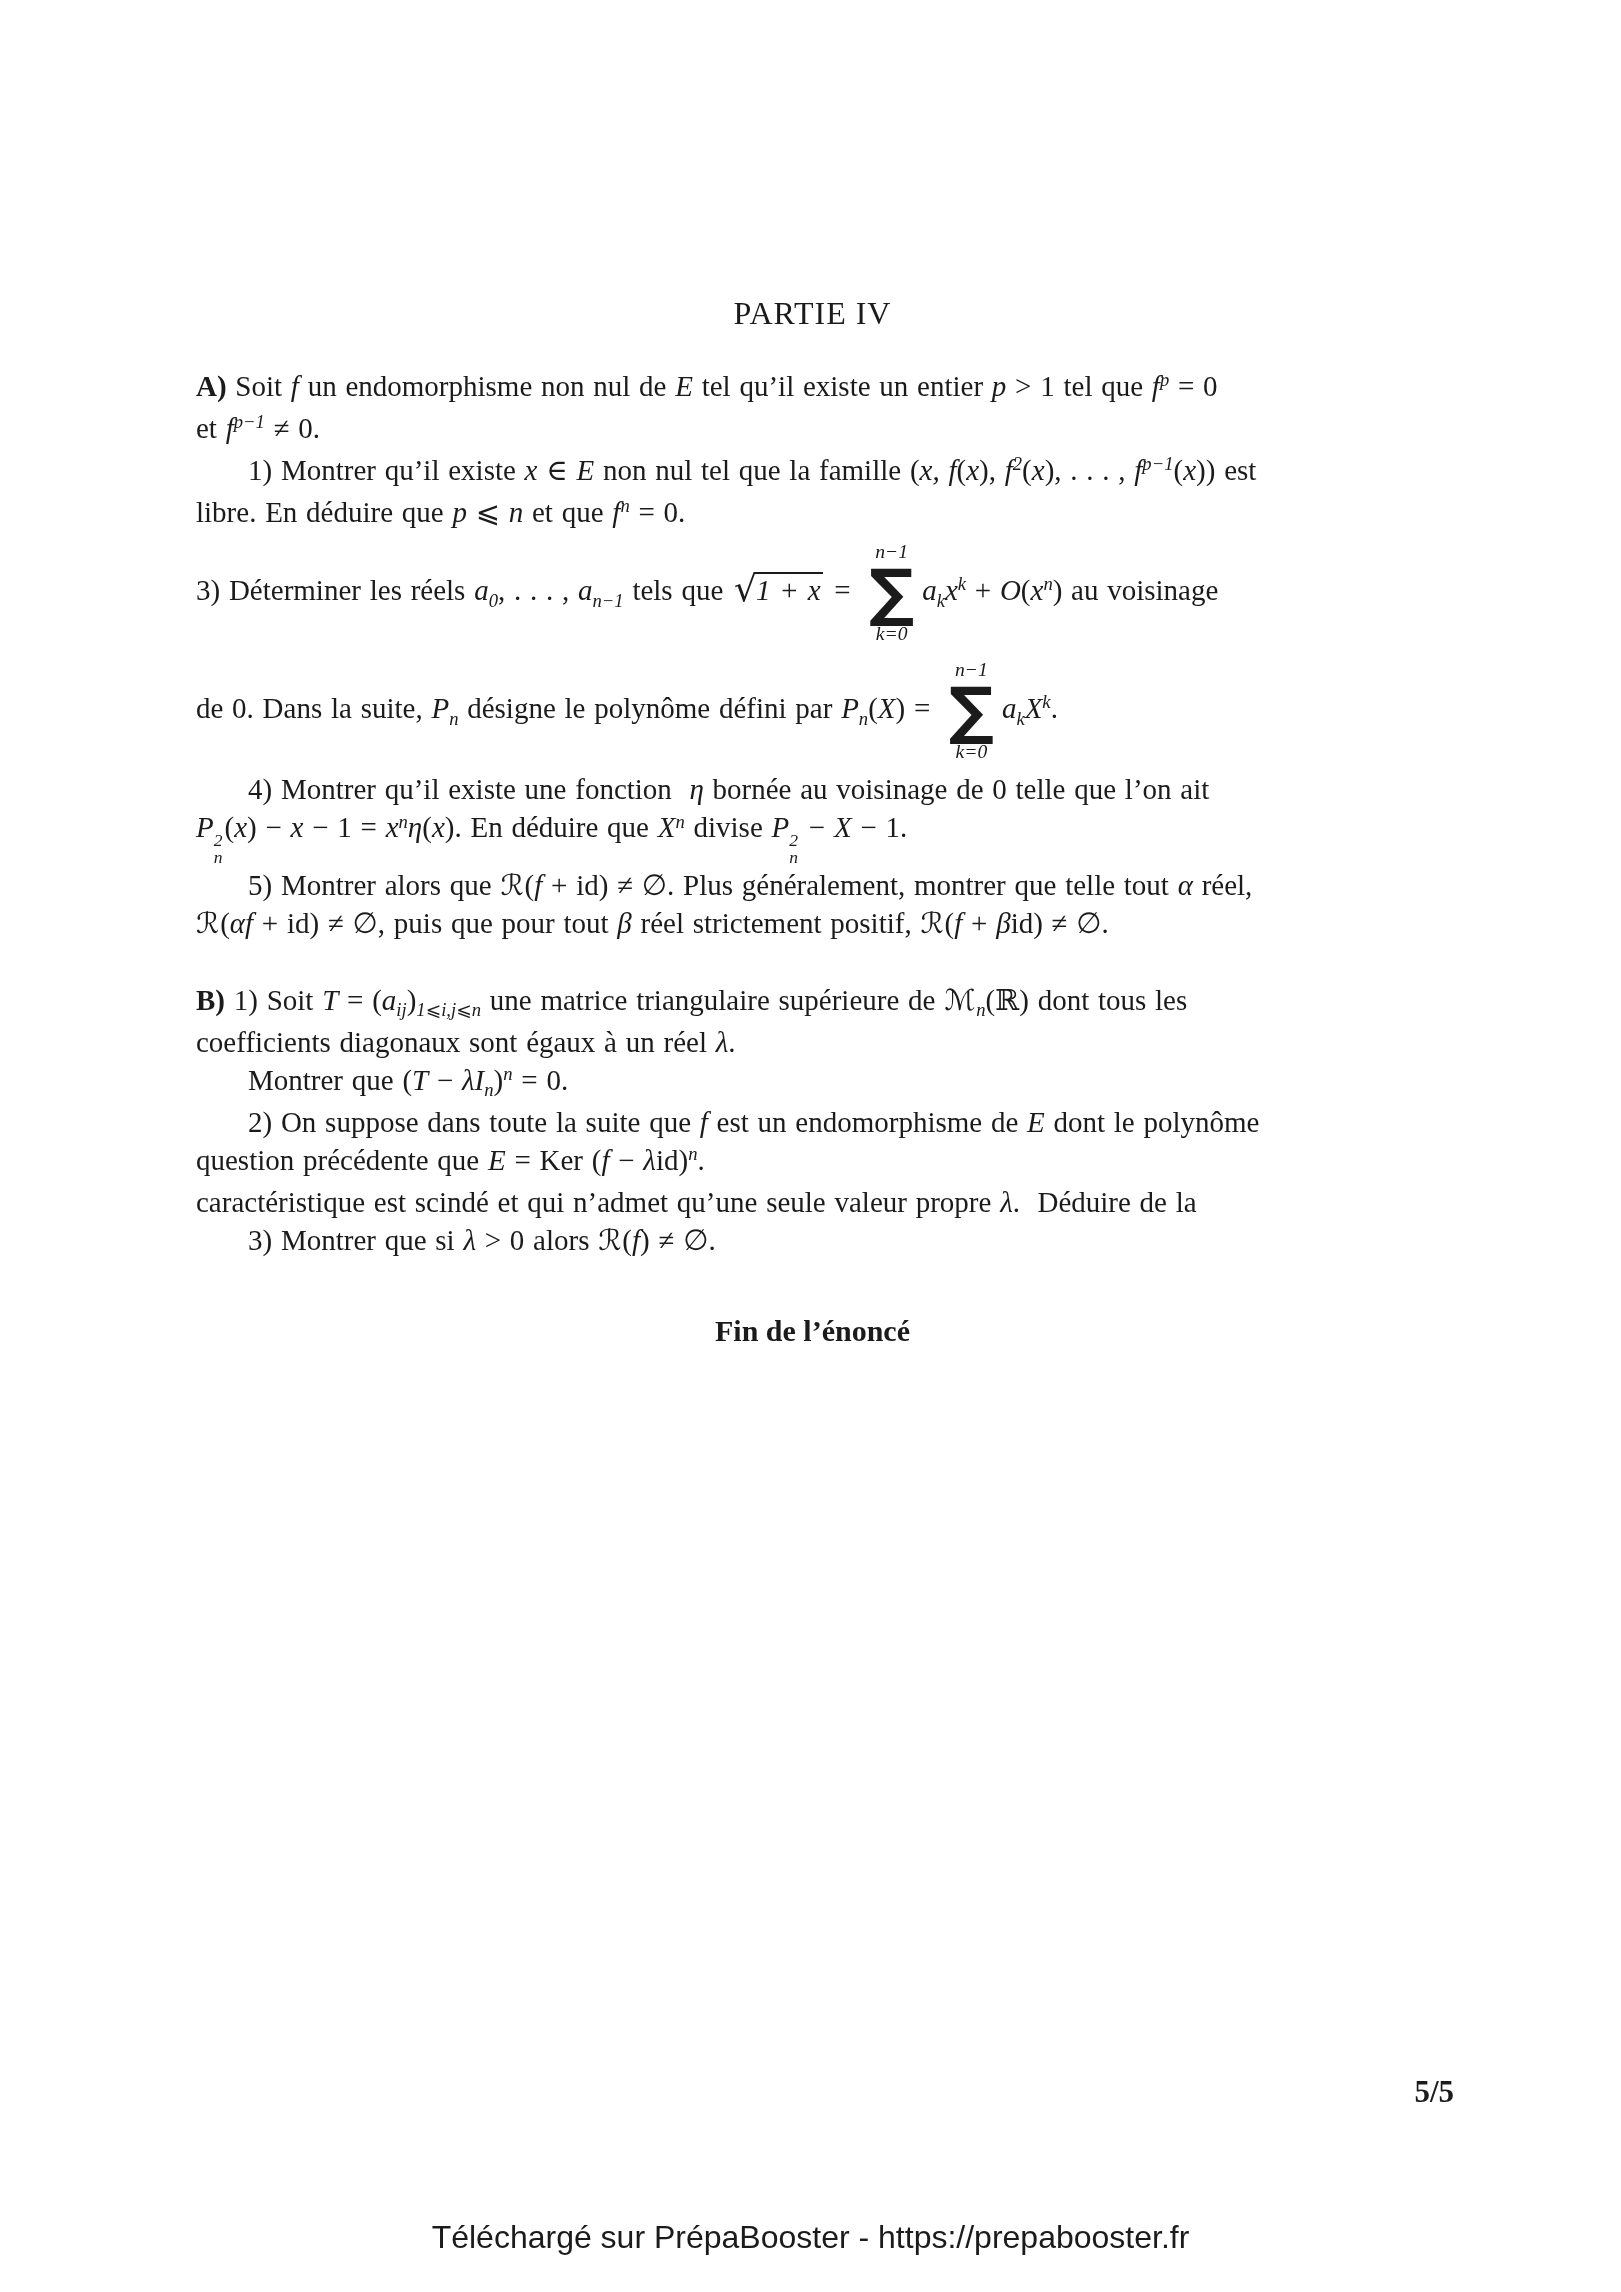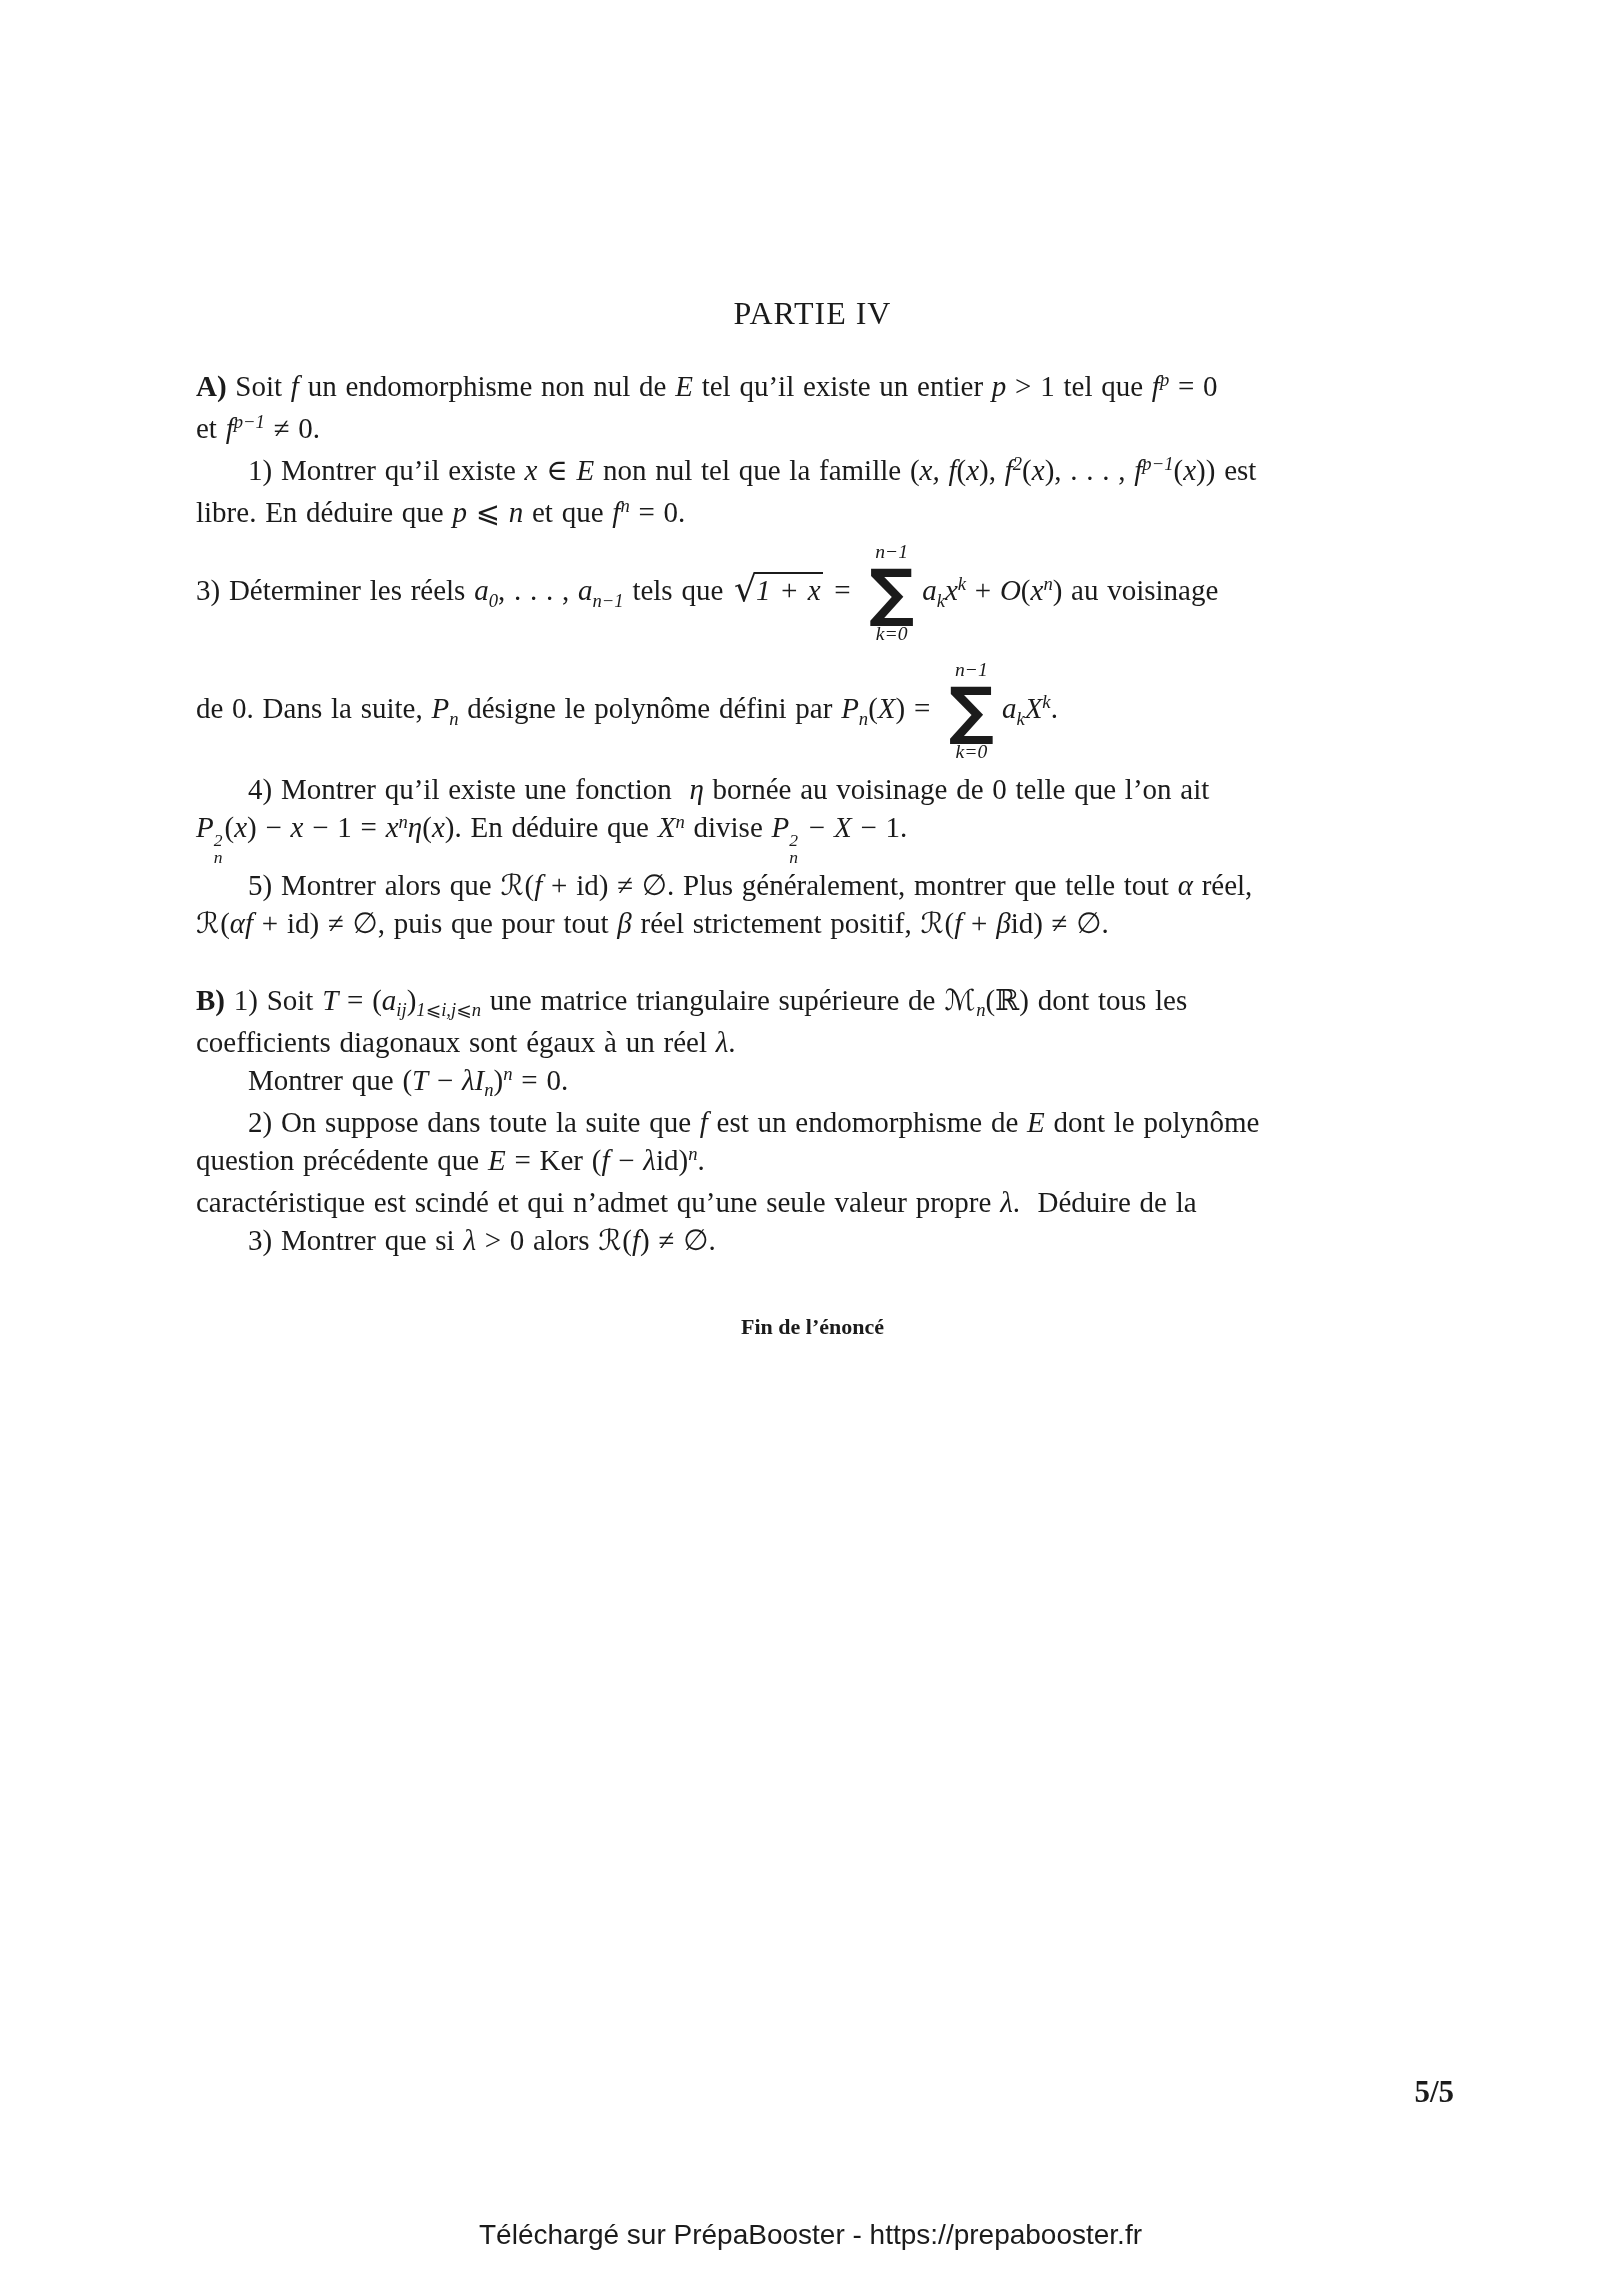--- a/index.html
+++ b/index.html
@@ -40,25 +40,25 @@
   }
   .sqrt{display:inline;white-space:nowrap;margin:12px 2px;}
   .sqrt .rad{
     font-size:36px;line-height:0;vertical-align:-1px;margin-right:-2.9px;
     font-family:"DejaVu Sans",sans-serif;
   }
   .sqrt .sqbody{
     font-style:italic;display:inline-block;line-height:1.05;
     border-top:2.5px solid #1b1b1b;padding:1px 2.9px 0 2px;
   }
-  .fin{margin-top:55px;text-align:center;font-weight:bold;font-size:22px;}
+  .fin{margin-top:55px;text-align:center;font-weight:bold;font-size:30px;}
   .pagenum{position:absolute;top:2074px;right:167px;font-size:31px;font-weight:bold;}
   .footer{
     position:absolute;top:2219px;left:0;right:0;text-align:center;
-    font-family:"Liberation Sans","DejaVu Sans",sans-serif;font-size:28px;
+    font-family:"Liberation Sans","DejaVu Sans",sans-serif;font-size:32px;
   }
 </style>
 </head>
 <body>
 
 <div class="page">
   <div class="content">
     <div class="title">PARTIE IV</div>
     <div id="doc-lines">
         <div class="line"><span class="b">A)</span><span class="t"> Soit </span><span class="i">f</span><span class="t"> un endomorphisme non nul de </span><span class="i">E</span><span class="t"> tel qu’il existe un entier </span><span class="i">p</span><span class="t"> &gt; 1 tel que </span><span class="i">f</span><span class="sup">p</span><span class="t"> = 0</span></div>

